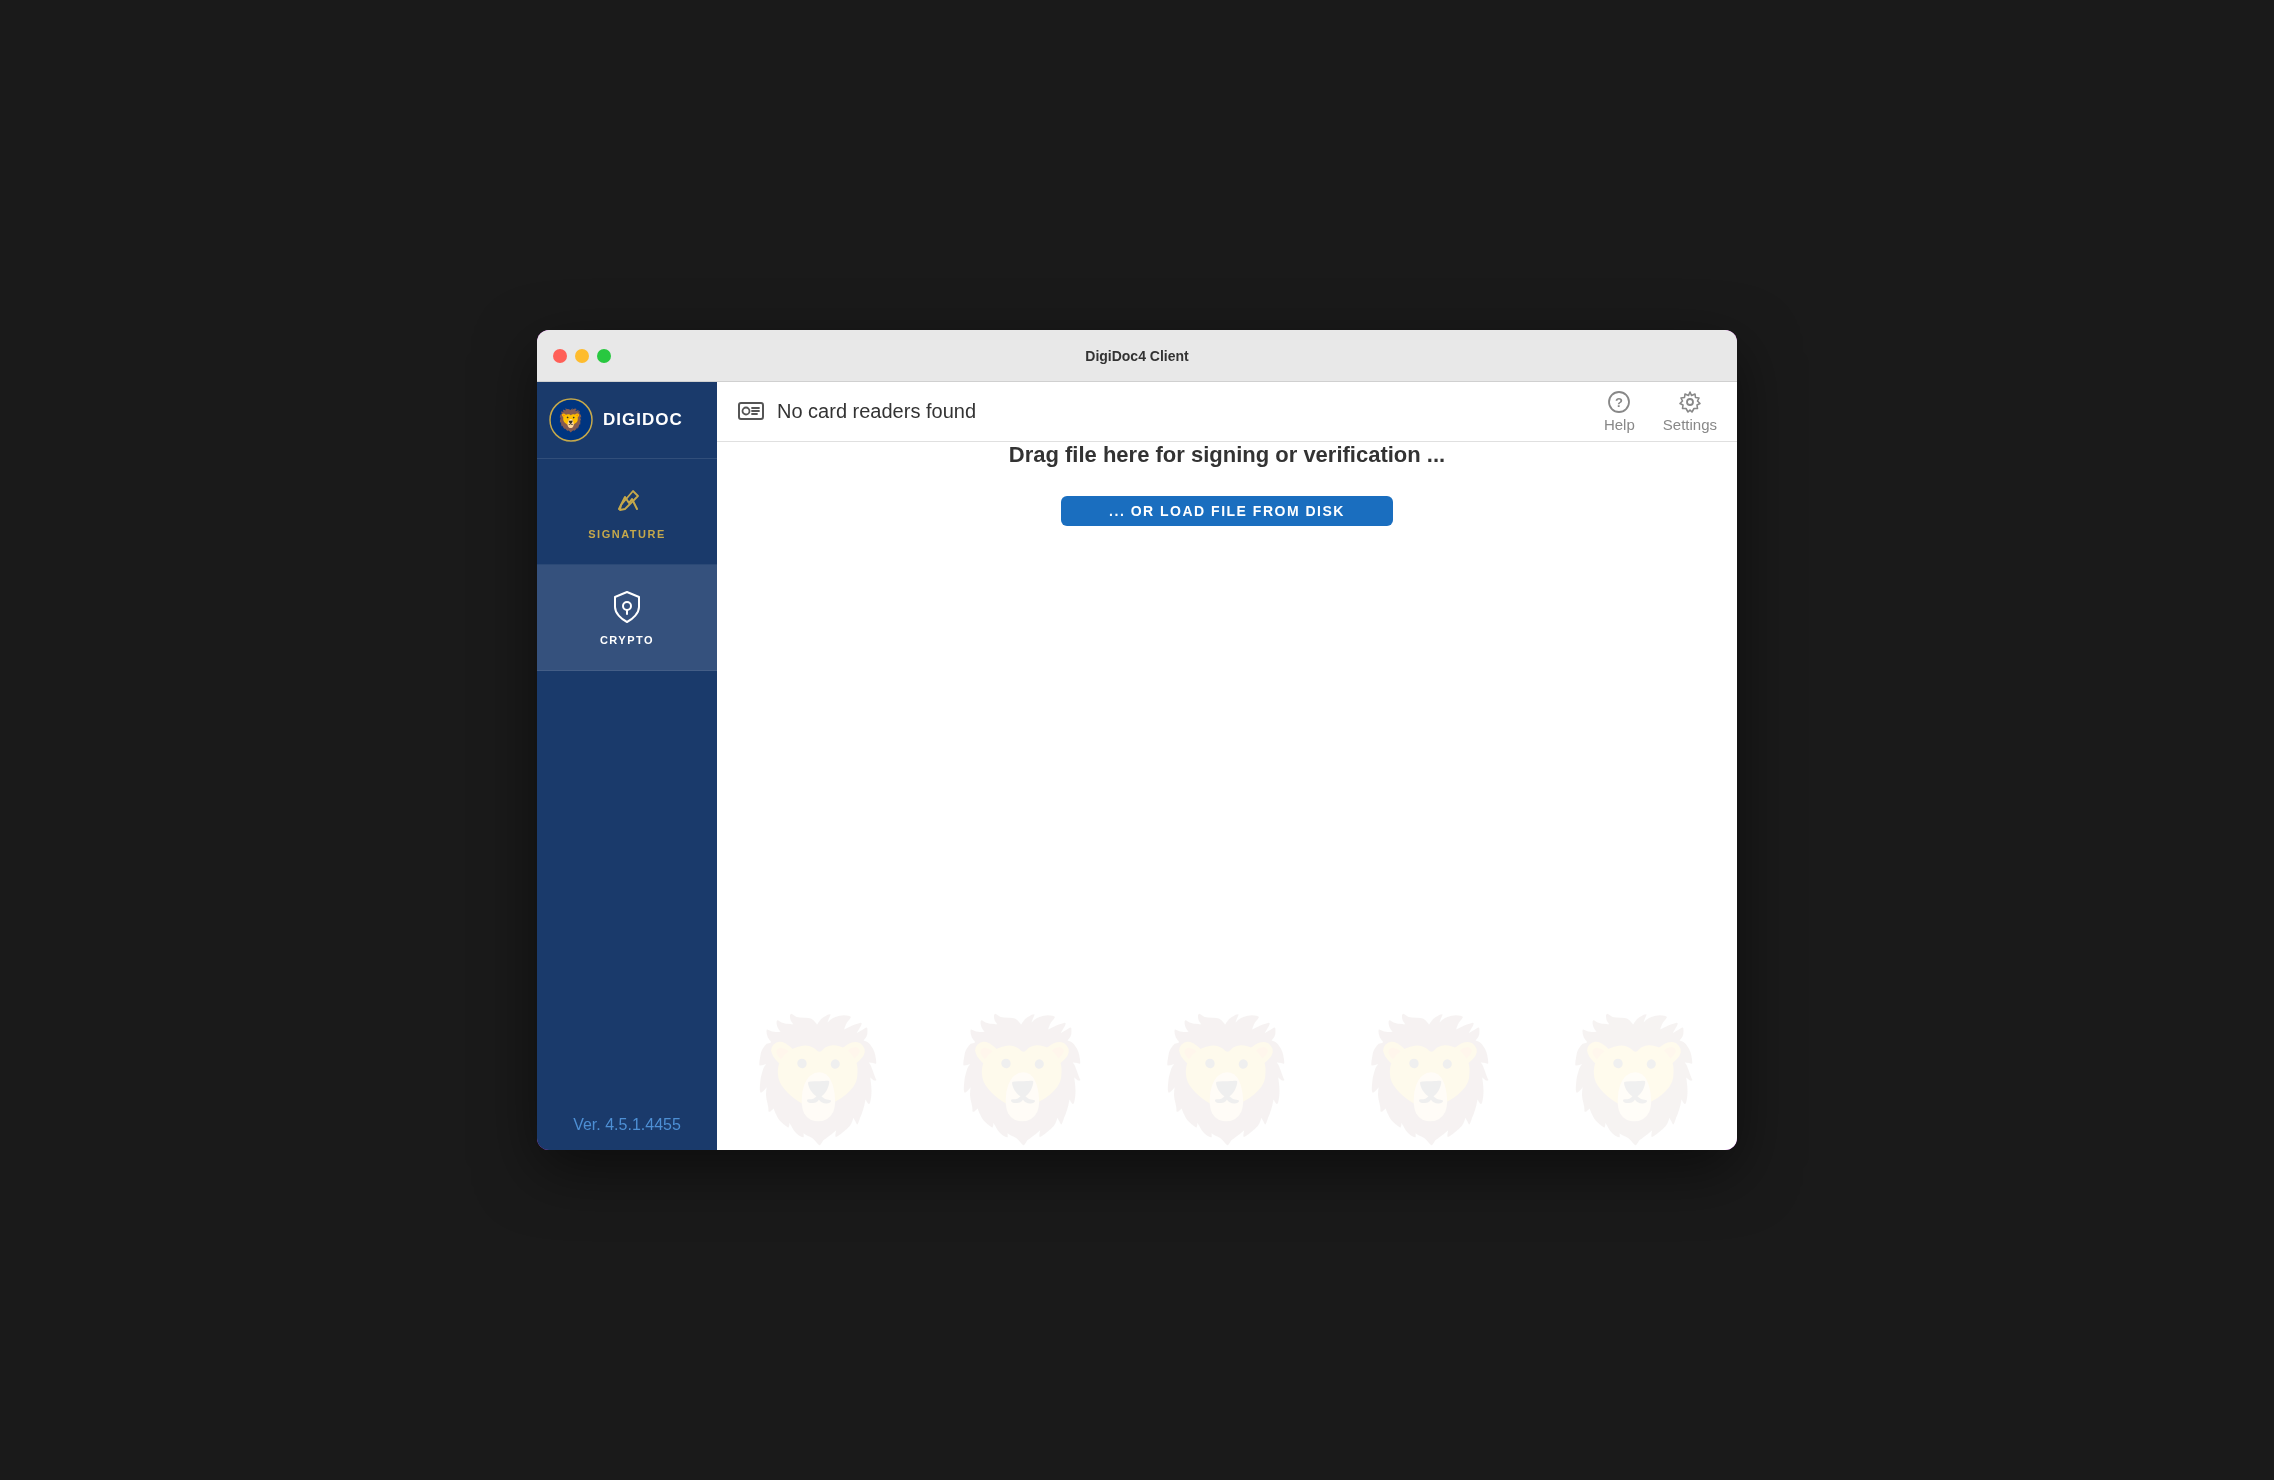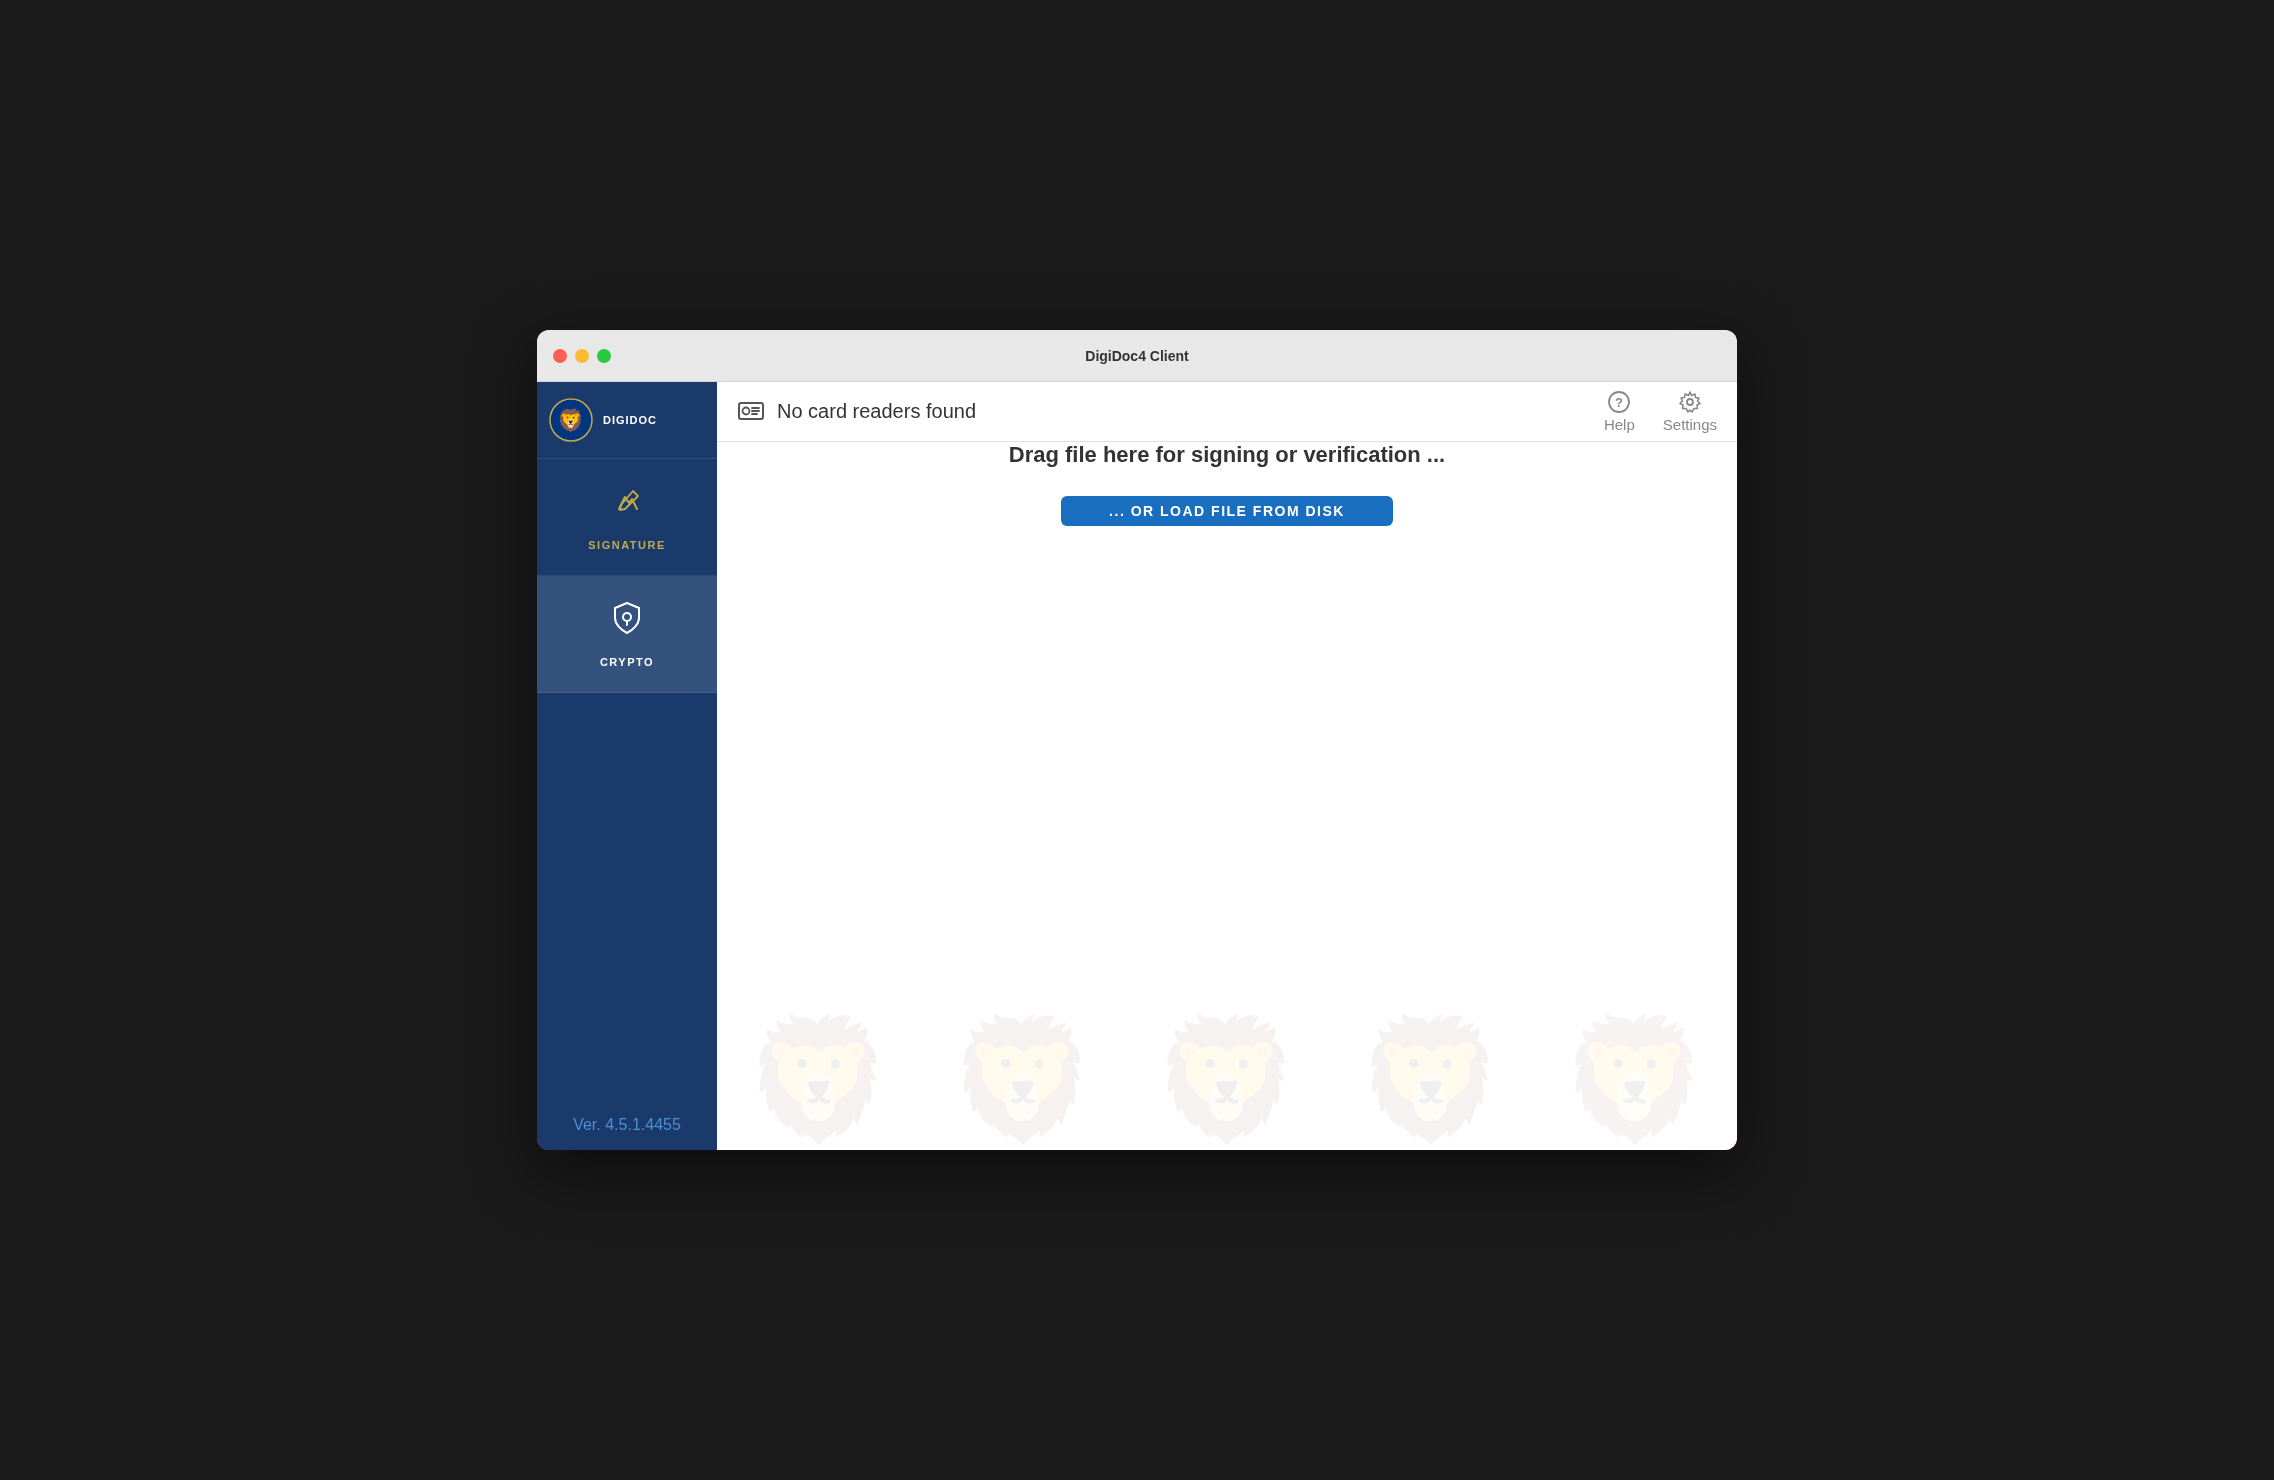--- a/index.html
+++ b/index.html
@@ -80,40 +80,40 @@
       background: #1a3a6b;
       padding: 16px 12px;
       display: flex;
       align-items: center;
       gap: 10px;
       border-bottom: 1px solid rgba(255,255,255,0.1);
     }
 
     .sidebar-brand {
       color: white;
-      font-size: 11px;
+      font-size: 17px;
       font-weight: 700;
       letter-spacing: 1px;
     }
 
     .sidebar-nav {
       display: flex;
       flex-direction: column;
       flex: 1;
     }
 
     .sidebar-item {
       display: flex;
       flex-direction: column;
       align-items: center;
       justify-content: center;
       padding: 24px 12px;
       cursor: pointer;
       border-bottom: 1px solid rgba(255,255,255,0.08);
-      gap: 20px;
+      gap: 9px;
       background: transparent;
       transition: background 0.15s;
     }
 
     .sidebar-item.active {
       background: rgba(255,255,255,0.12);
     }
 
     .sidebar-item-label {
       color: #c5a84b;

